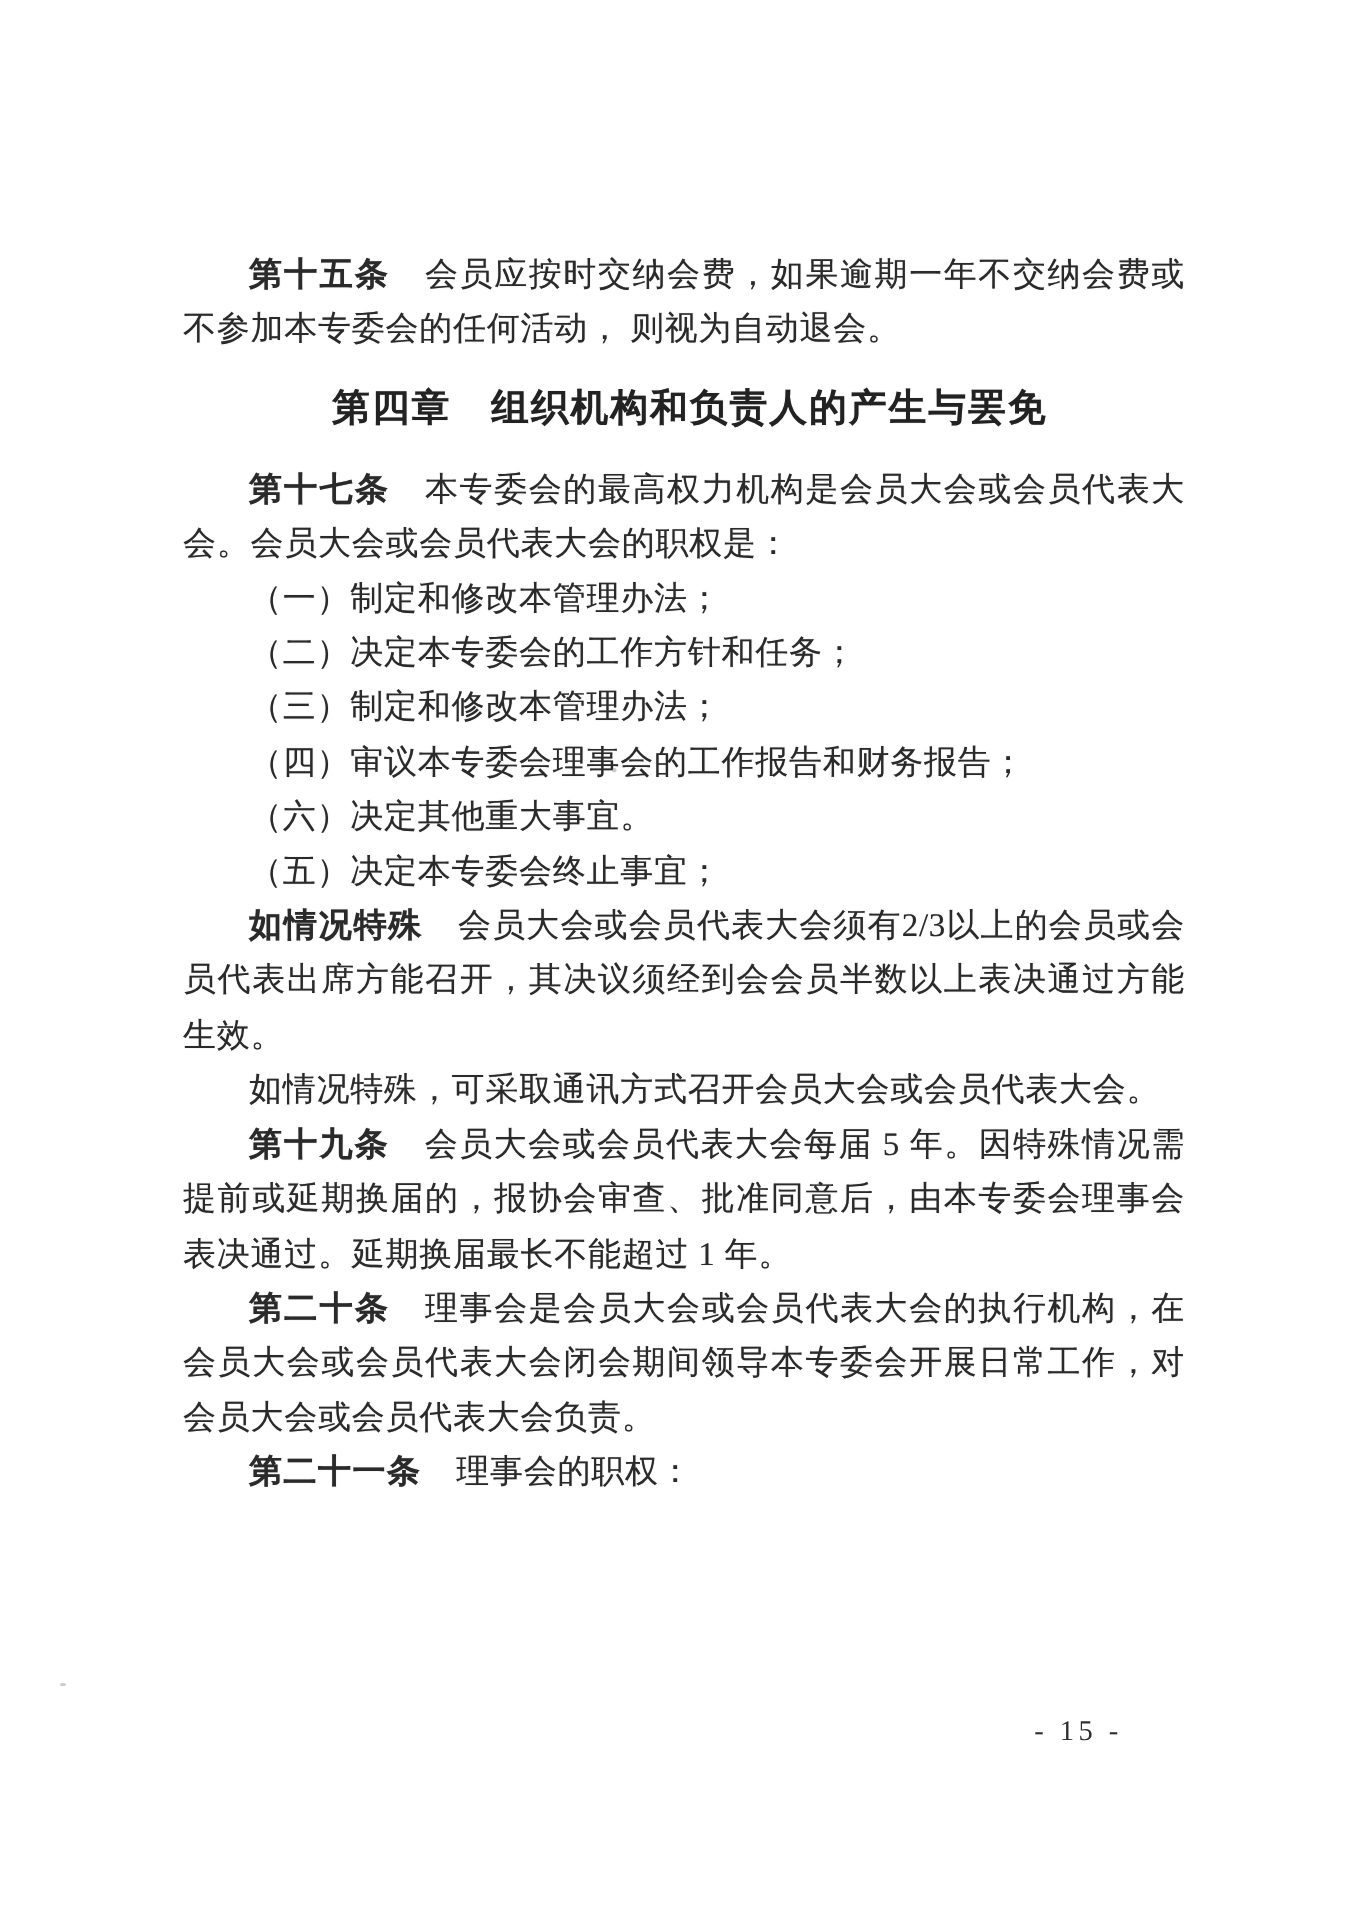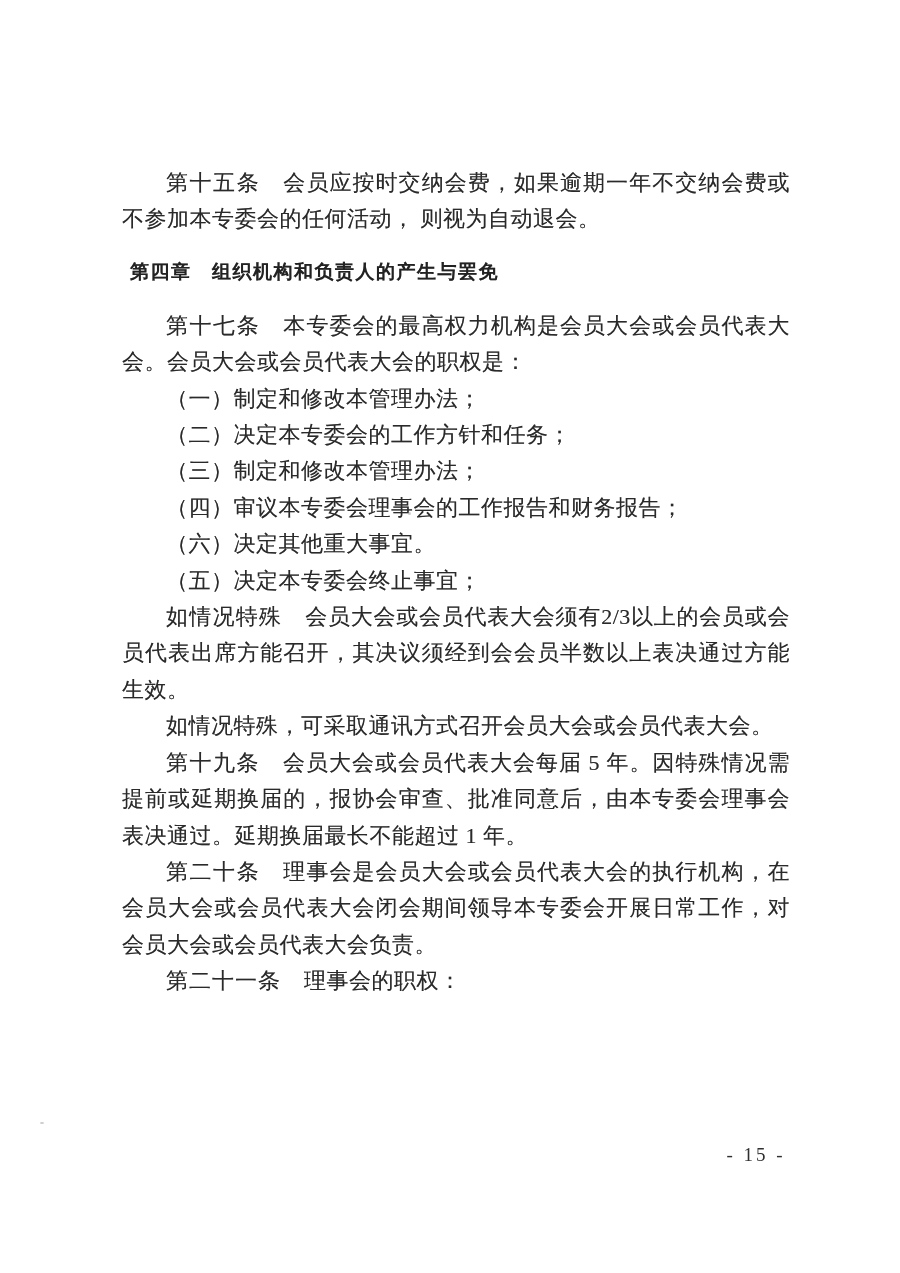--- a/index.html
+++ b/index.html
@@ -25,38 +25,38 @@
     text-justify: inter-ideograph;
     letter-spacing: 0.5px;
     text-shadow: 0 0 0.6px rgba(40,40,40,0.45);
   }
   .para {
     margin: 0;
     text-indent: 2em;
   }
   .art {
     font-family: "Liberation Sans", "DejaVu Sans", sans-serif;
-    font-weight: 400;
+    font-weight: 700;
     margin-right: 1.05em;
     letter-spacing: 1px;
   }
   .chapter {
     text-indent: 0;
-    text-align: left;
+    text-align: center;
     font-family: "Liberation Sans", "DejaVu Sans", sans-serif;
     font-weight: 700;
-    font-size: 19px;
+    font-size: 25px;
     line-height: 40px;
     letter-spacing: 1.5px;
     margin: 14px 0 16px 8px;
     color: #222222;
   }
   .page-number {
     position: absolute;
-    left: 714px; top: 1144px;
+    left: 677px; top: 1144px;
     width: 84px;
     text-align: center;
     font-size: 19px;
     letter-spacing: 3px;
     color: #2f2f2f;
     font-family: "Liberation Serif", "DejaVu Serif", serif;
   }
   .speck {
     position: absolute;
     background: #9a9a9a;

